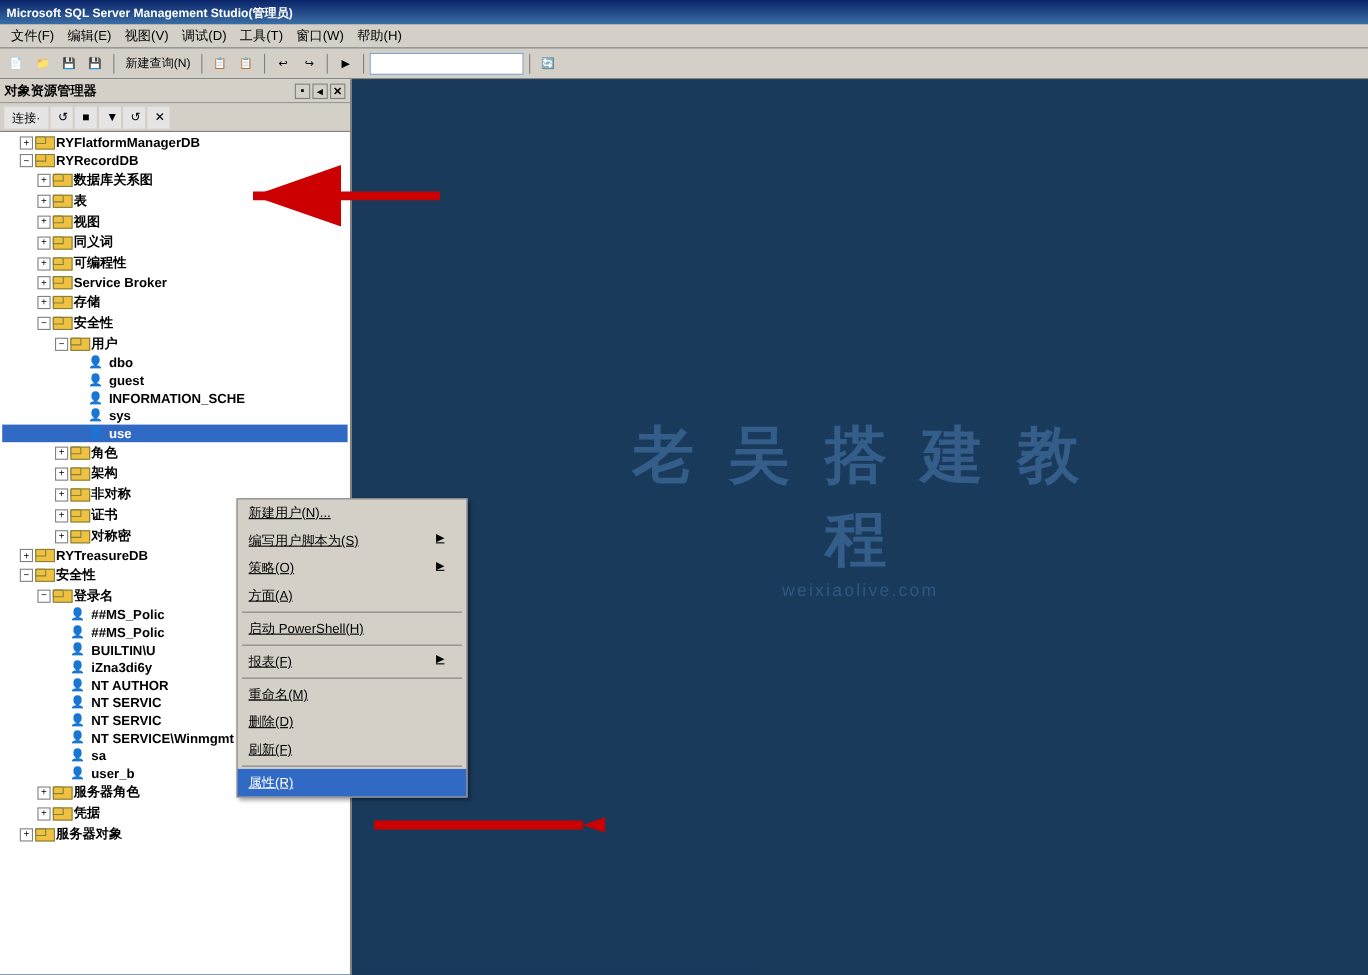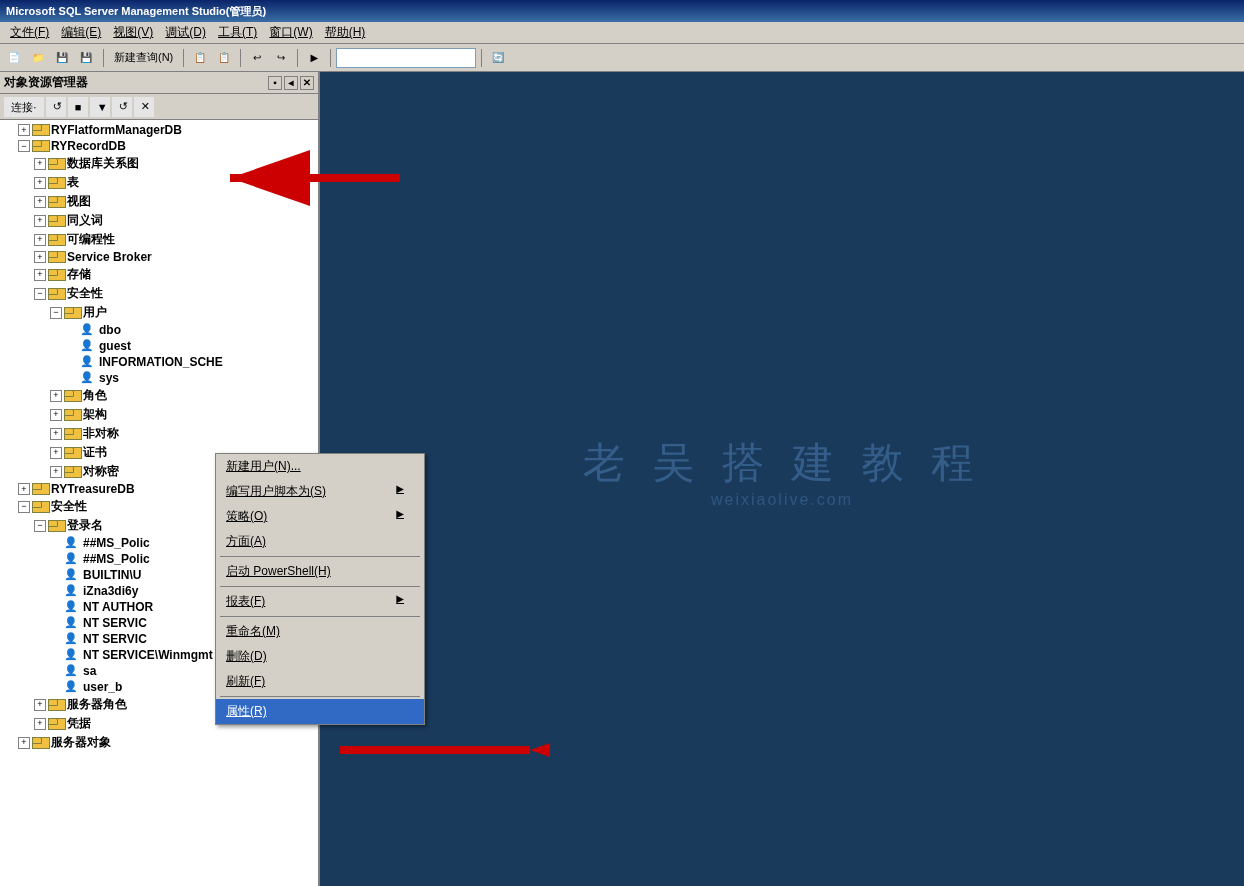--- a/index.html
+++ b/index.html
@@ -32,21 +32,20 @@
       padding: 2px 4px;
       display: flex;
       align-items: center;
       height: 22px;
       font-size: 12px;
     }
     .menu-item {
       padding: 2px 6px;
       cursor: pointer;
       white-space: nowrap;
-      text-decoration: underline;
     }
 
     
     .toolbar {
       background: #d4d0c8;
       border-bottom: 1px solid #808080;
       padding: 2px 4px;
       display: flex;
       align-items: center;
       height: 28px;
@@ -243,24 +242,24 @@
     
     .watermark {
       position: absolute;
       top: 50%;
       left: 50%;
       transform: translate(-50%, -60%);
       text-align: center;
       opacity: 0.7;
     }
     .watermark-cn {
-      font-size: 42px;
+      font-size: 56px;
       color: rgba(100,160,220,0.5);
       letter-spacing: 8px;
-      font-weight: normal;
+      font-weight: bold;
     }
     .watermark-en {
       font-size: 16px;
       color: rgba(100,160,220,0.4);
       letter-spacing: 2px;
     }
 
     
     .context-menu {
       position: absolute;
@@ -450,20 +449,25 @@
         <span class="user-icon"></span>
         <span class="node-text">INFORMATION_SCHE</span>
       </div>
 
       <div class="tree-node indent-4">
         <span class="expand-placeholder"></span>
         <span class="user-icon"></span>
         <span class="node-text">sys</span>
       </div>
 
+      <div class="tree-node indent-4 highlighted">
+        <span class="expand-placeholder"></span>
+        <span class="user-icon"></span>
+        <span class="node-text">use</span>
+      </div>
 
       <div class="tree-node indent-3">
         <span class="expand-icon">+</span>
         <span class="folder-icon"></span>
         <span class="node-text">角色</span>
       </div>
 
       <div class="tree-node indent-3">
         <span class="expand-icon">+</span>
         <span class="folder-icon"></span>

